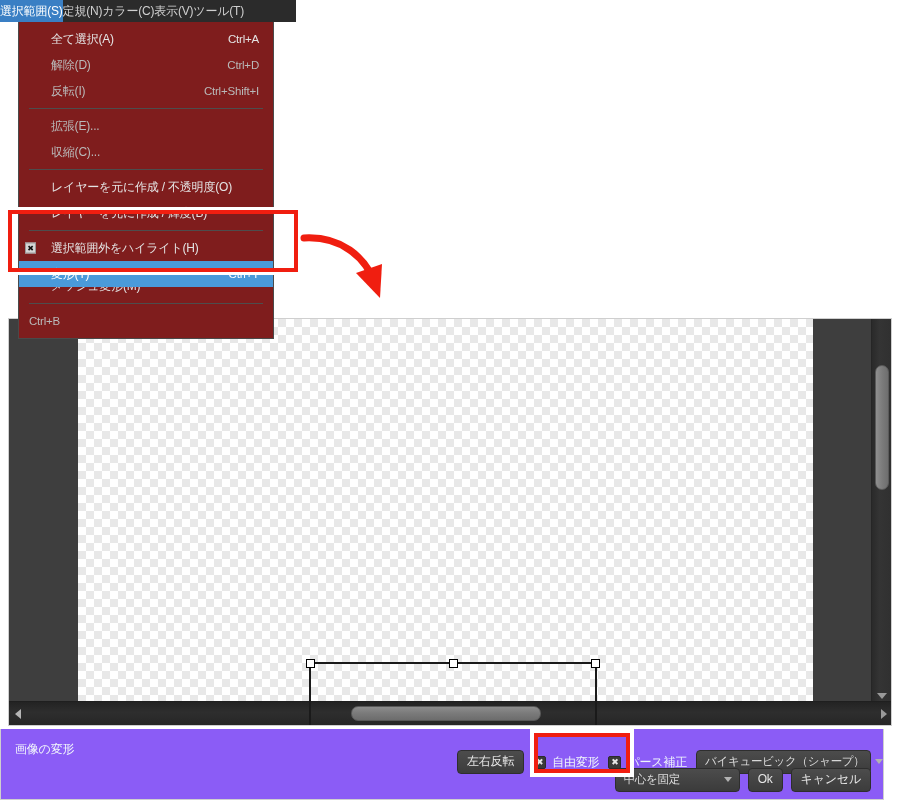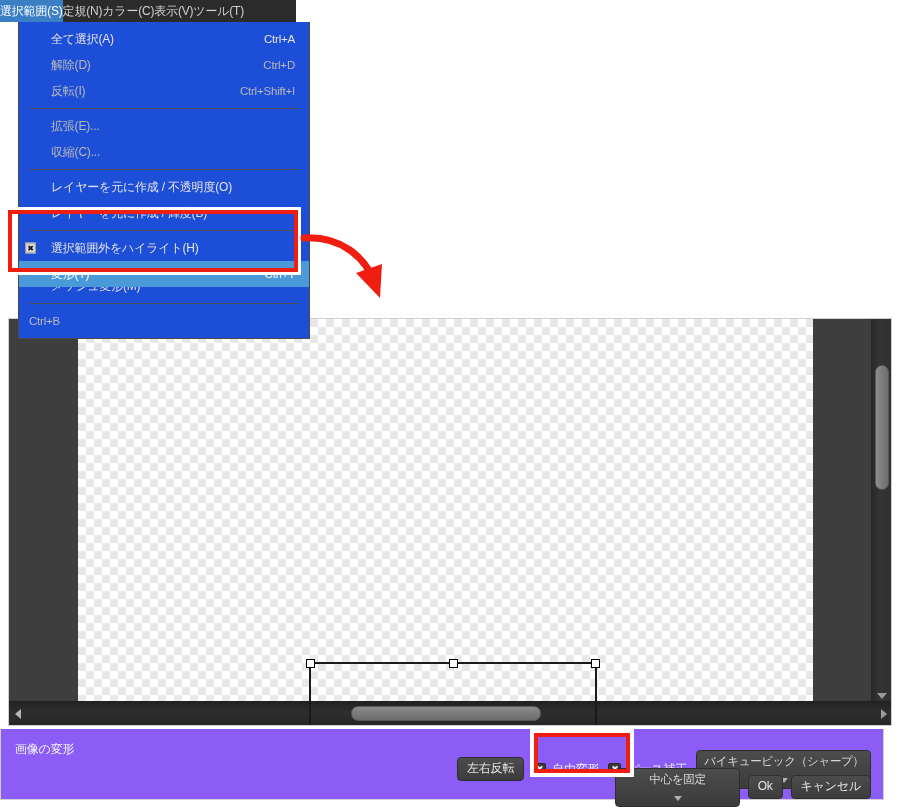--- a/index.html
+++ b/index.html
@@ -38,22 +38,22 @@
   }
   .menubar-item.active {
     background: #3a7fc4;
     color: #ffffff;
   }
 
   
   #dropdown {
     position: absolute;
     left: 18px; top: 22px;
-    width: 292px;
-    background: #1d4ed8;
+    width: 256px;
+    background: #7f1d1d;
     border: 1px solid #4a4a4a;
     border-top: none;
     z-index: 15;
     padding: 4px 0 4px 0;
     box-sizing: border-box;
   }
   .menu-row {
     position: relative;
     height: 26px;
     display: flex;
@@ -306,21 +306,20 @@
     gap: 10px;
     background: linear-gradient(to bottom, #4c4c4c, #3b3b3b);
     border: 1px solid #2e2e2e;
     border-radius: 4px;
     color: #dcdcdc;
     font-size: 11.5px;
     padding: 4px 7px 5px 8px;
     white-space: nowrap;
     letter-spacing: -0.3px;
     line-height: 1.1;
-    flex-direction: column;
   }
   .caret {
     width: 0; height: 0;
     border-left: 4px solid transparent;
     border-right: 4px solid transparent;
     border-top: 5px solid #b2b2b2;
     flex: 0 0 auto;
   }
   #sel-interp { width: 158px; }
   #sel-anchor { width: 108px; }

